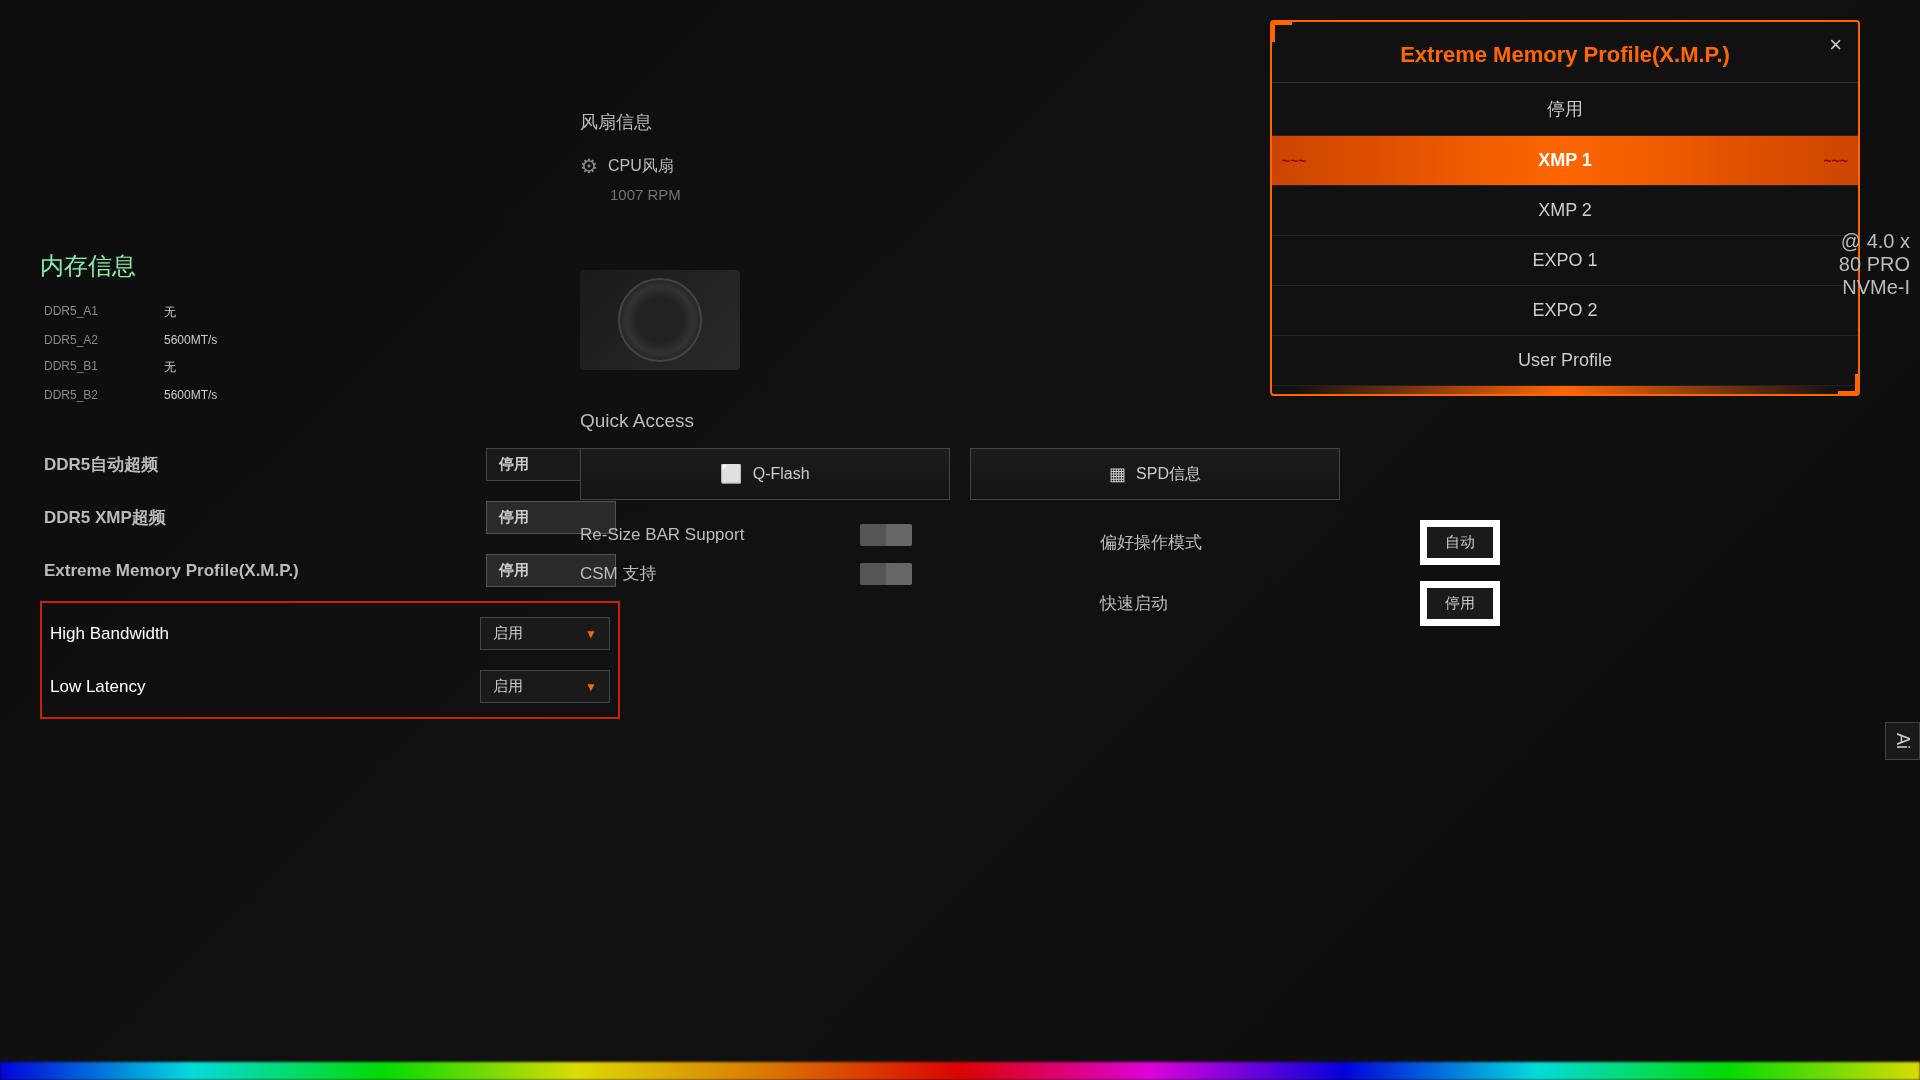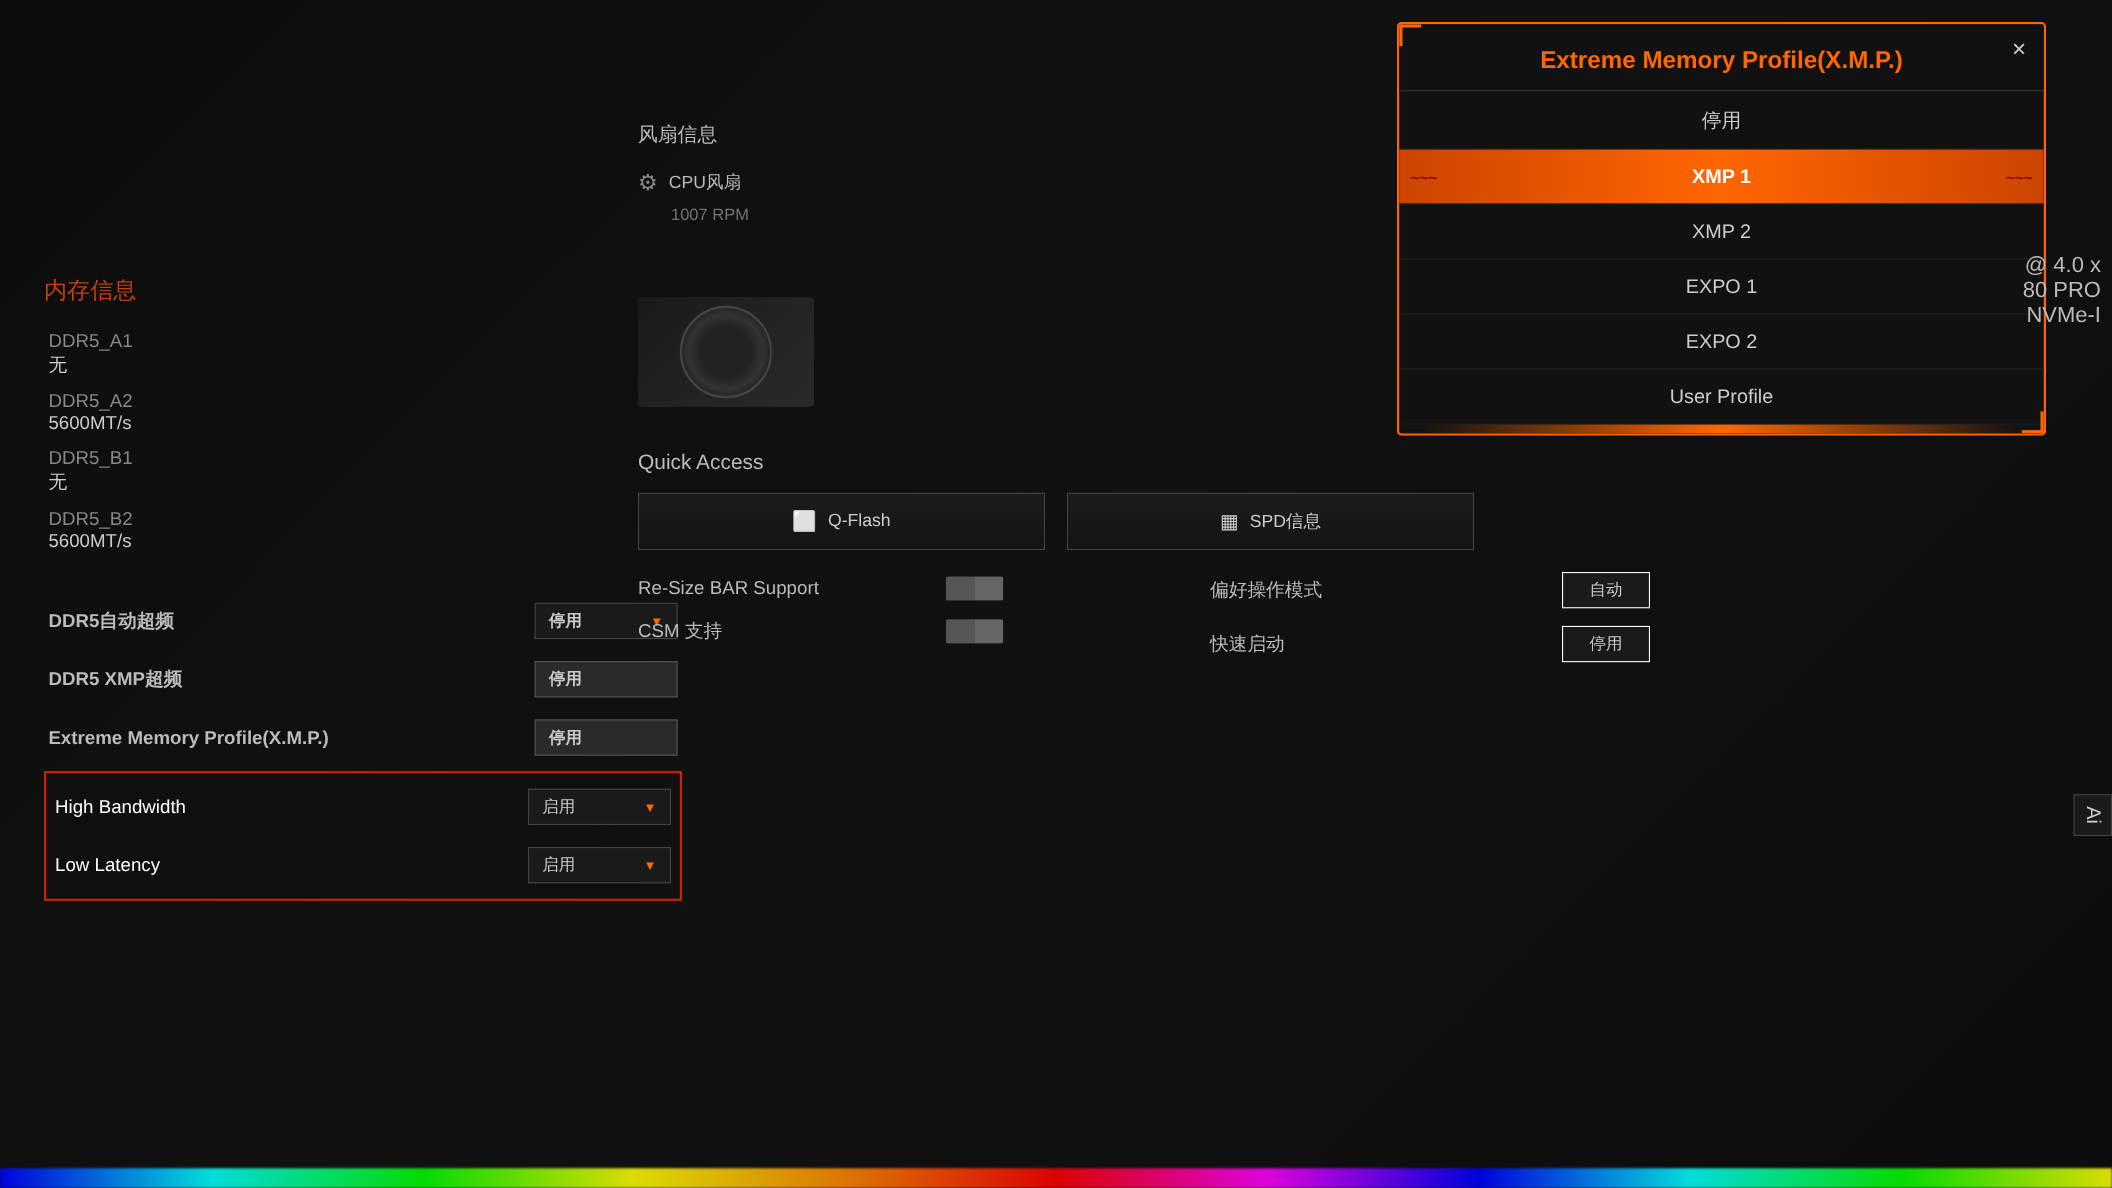--- a/index.html
+++ b/index.html
@@ -36,35 +36,34 @@
 
     
     .left-panel {
       position: absolute;
       left: 40px;
       top: 250px;
       width: 580px;
     }
 
     .section-title {
-      font-size: 21px;
-      color: #c2410c;
+      font-size: 24px;
+      color: #86efac;
       margin-bottom: 16px;
     }
 
     .mem-table {
       width: 100%;
       margin-bottom: 30px;
     }
 
     .mem-row {
       display: flex;
       padding: 6px 4px;
-      font-size: 17px;
-      flex-direction: column;
+      font-size: 12px;
     }
 
     .mem-label {
       color: #888;
       width: 120px;
     }
 
     .mem-value {
       color: #ccc;
     }
@@ -372,21 +371,21 @@
       color: #bbb;
       margin-bottom: 16px;
     }
 
     .quick-right-label {
       flex: 1;
     }
 
     .quick-right-value {
       background: #1a1a1a;
-      border: 1px solid #ffffff;
+      border: 7px solid #ffffff;
       padding: 6px 14px;
       font-size: 15px;
       color: #ccc;
       min-width: 80px;
       text-align: center;
     }
 
     .ai-badge {
       position: absolute;
       right: 0;

